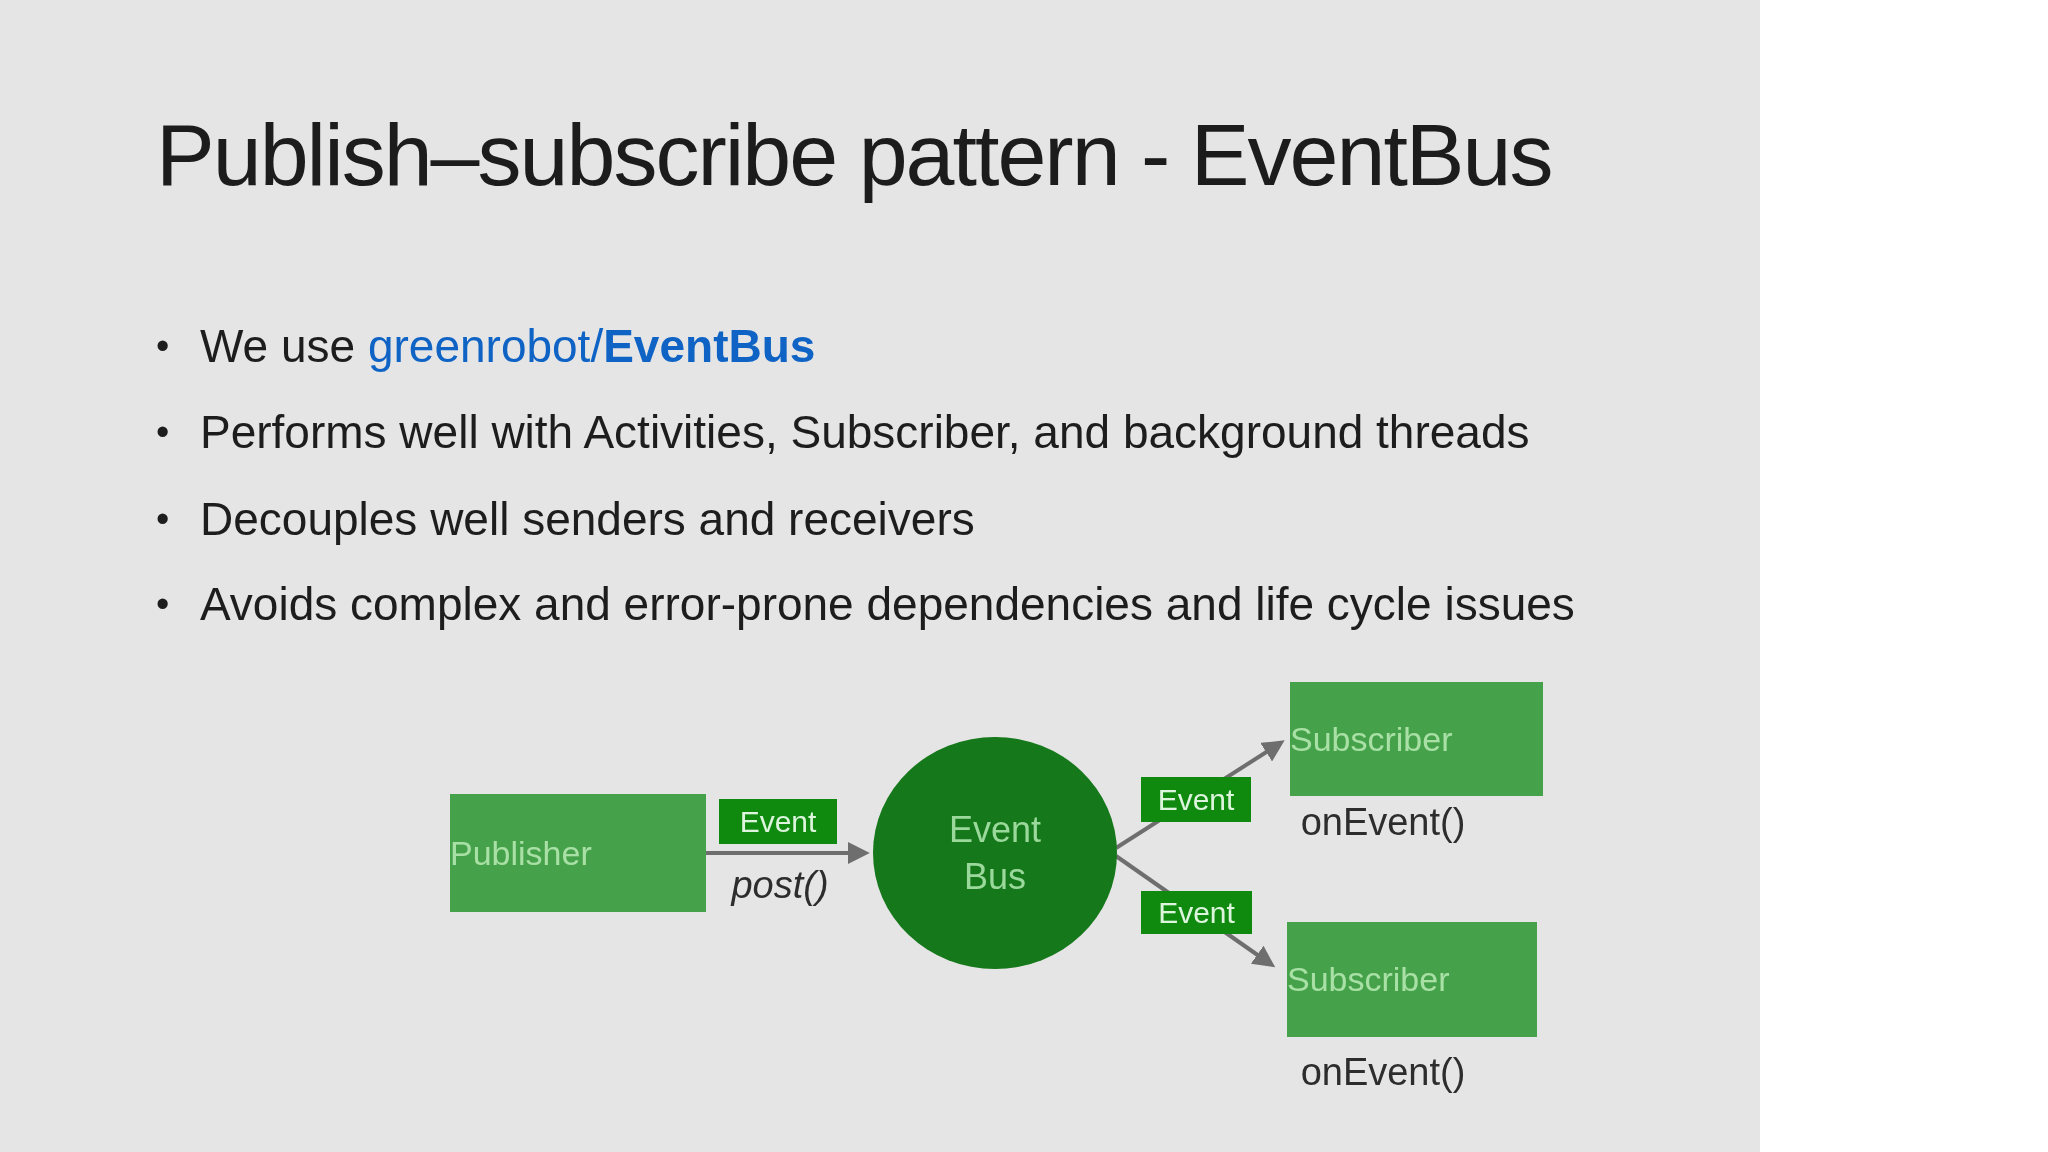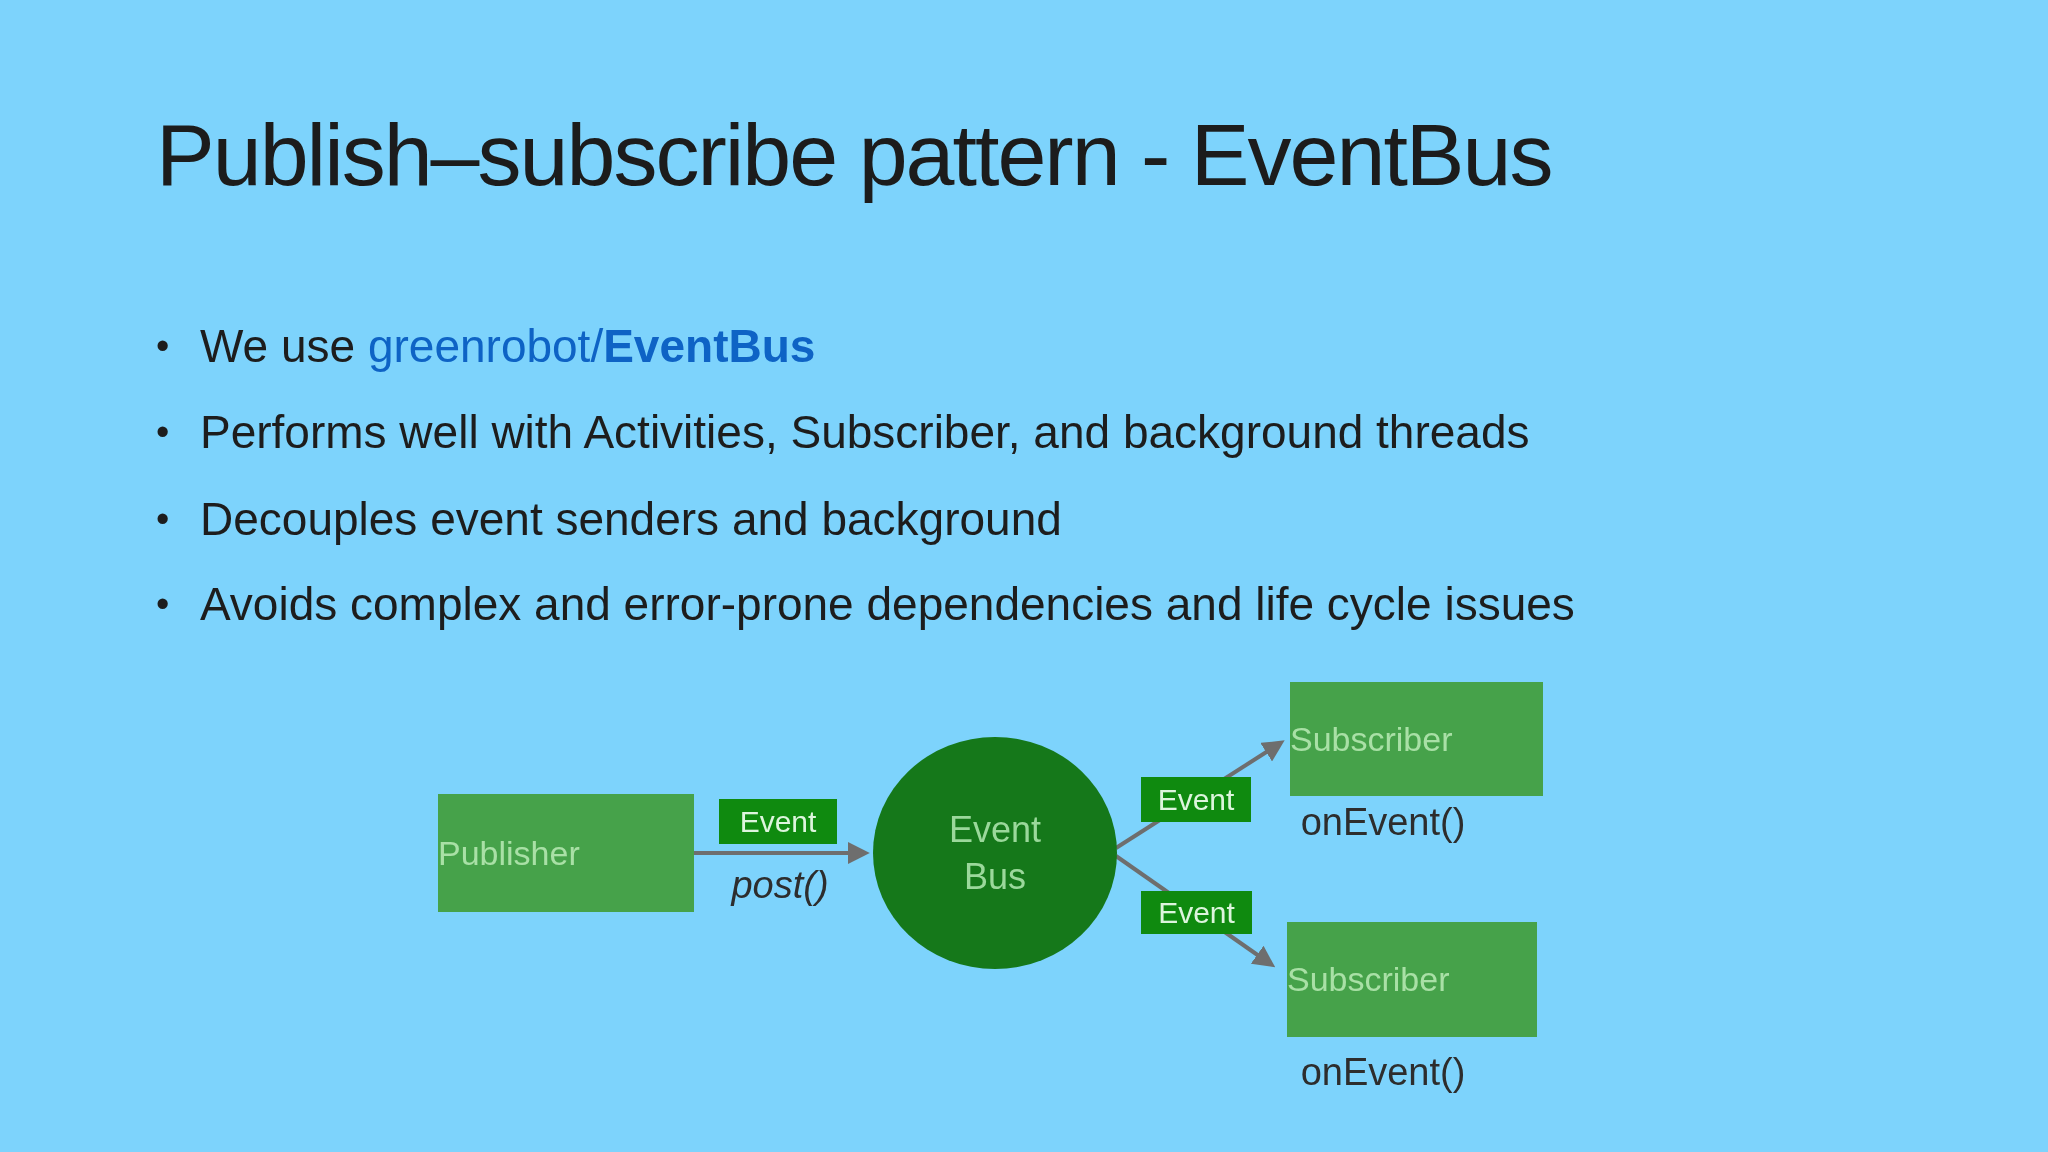--- a/index.html
+++ b/index.html
@@ -3,22 +3,22 @@
 <meta charset="utf-8">
 <style>
   html, body { margin: 0; padding: 0; background: #ffffff; }
   body {
     width: 2048px; height: 1152px;
     font-family: "Liberation Sans", sans-serif;
     overflow: hidden;
   }
   .slide {
     position: relative;
-    width: 2048px; height: 1152px;
-    background: #7dd3fc;
+    width: 1760px; height: 1152px;
+    background: #e5e5e5;
     overflow: hidden;
   }
 
   
   .title {
     position: absolute;
     left: 156px; top: 104px;
     font-size: 88px;
     font-weight: 300;
     letter-spacing: -2px;
@@ -61,21 +61,21 @@
   .arrows { position: absolute; left: 0; top: 0; pointer-events: none; }
 
   .node {
     position: absolute;
     display: flex; align-items: center; justify-content: flex-start;
     background: #46a24a;
     color: #a9e0a6;
     font-size: 34px;
     white-space: nowrap;
   }
-  .pub  { left: 438px;  top: 794px; width: 256px; height: 118px; }
+  .pub  { left: 450px;  top: 794px; width: 256px; height: 118px; }
   .sub1 { left: 1290px; top: 682px; width: 253px; height: 114px; }
   .sub2 { left: 1287px; top: 922px; width: 250px; height: 115px; }
 
   .badge {
     position: absolute;
     display: flex; align-items: center; justify-content: center;
     background: #0f8a0f;
     color: #ddf5dd;
     font-size: 30px;
     white-space: nowrap;
@@ -122,21 +122,21 @@
     <span><span>We use </span><a class="link"><span>greenrobot/</span><span class="bold">EventBus</span></a></span>
   </div>
 
   <div class="bullet b2">
     <span class="mark">•</span>
     <span>Performs well with Activities, Subscriber, and background threads</span>
   </div>
 
   <div class="bullet b3">
     <span class="mark">•</span>
-    <span>Decouples event senders and background</span>
+    <span>Decouples well senders and receivers</span>
   </div>
 
   <div class="bullet b4">
     <span class="mark">•</span>
     <span>Avoids complex and error-prone dependencies and life cycle issues</span>
   </div>
 
   <svg class="arrows" width="2048" height="1152" viewBox="0 0 2048 1152">
     <defs>
       <marker id="ah" viewBox="0 0 10 10" refX="1" refY="5" markerWidth="5.5" markerHeight="5.5" orient="auto">

